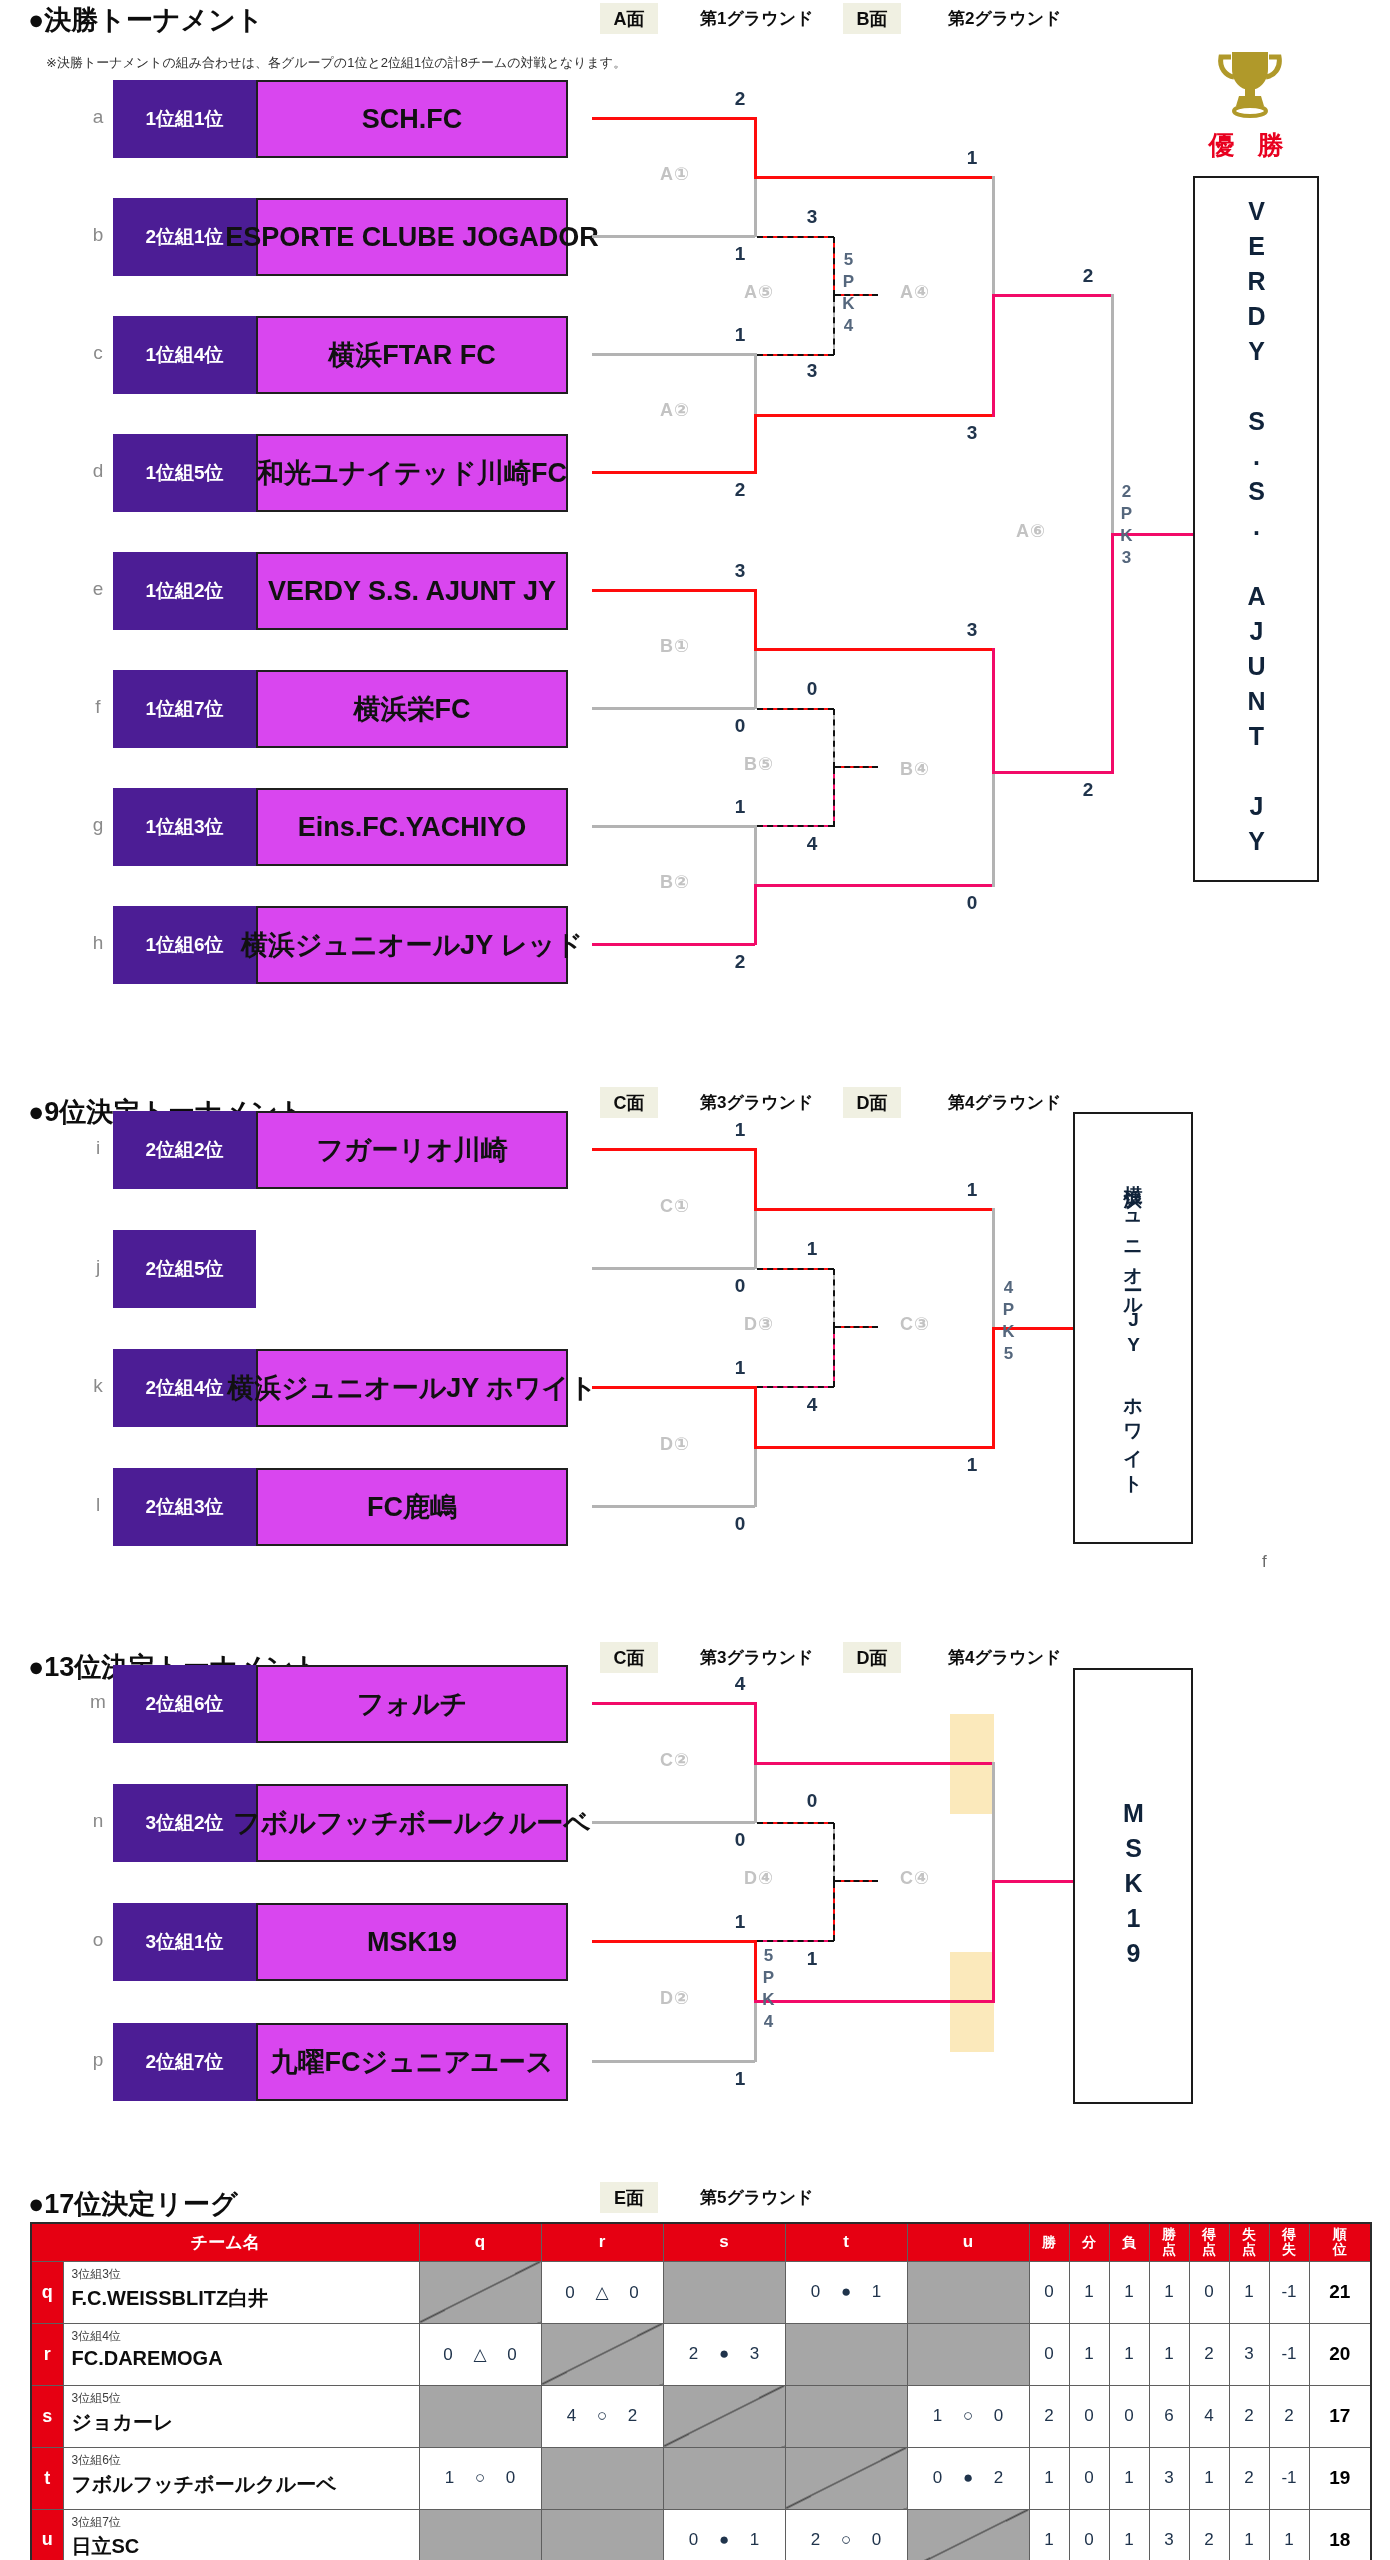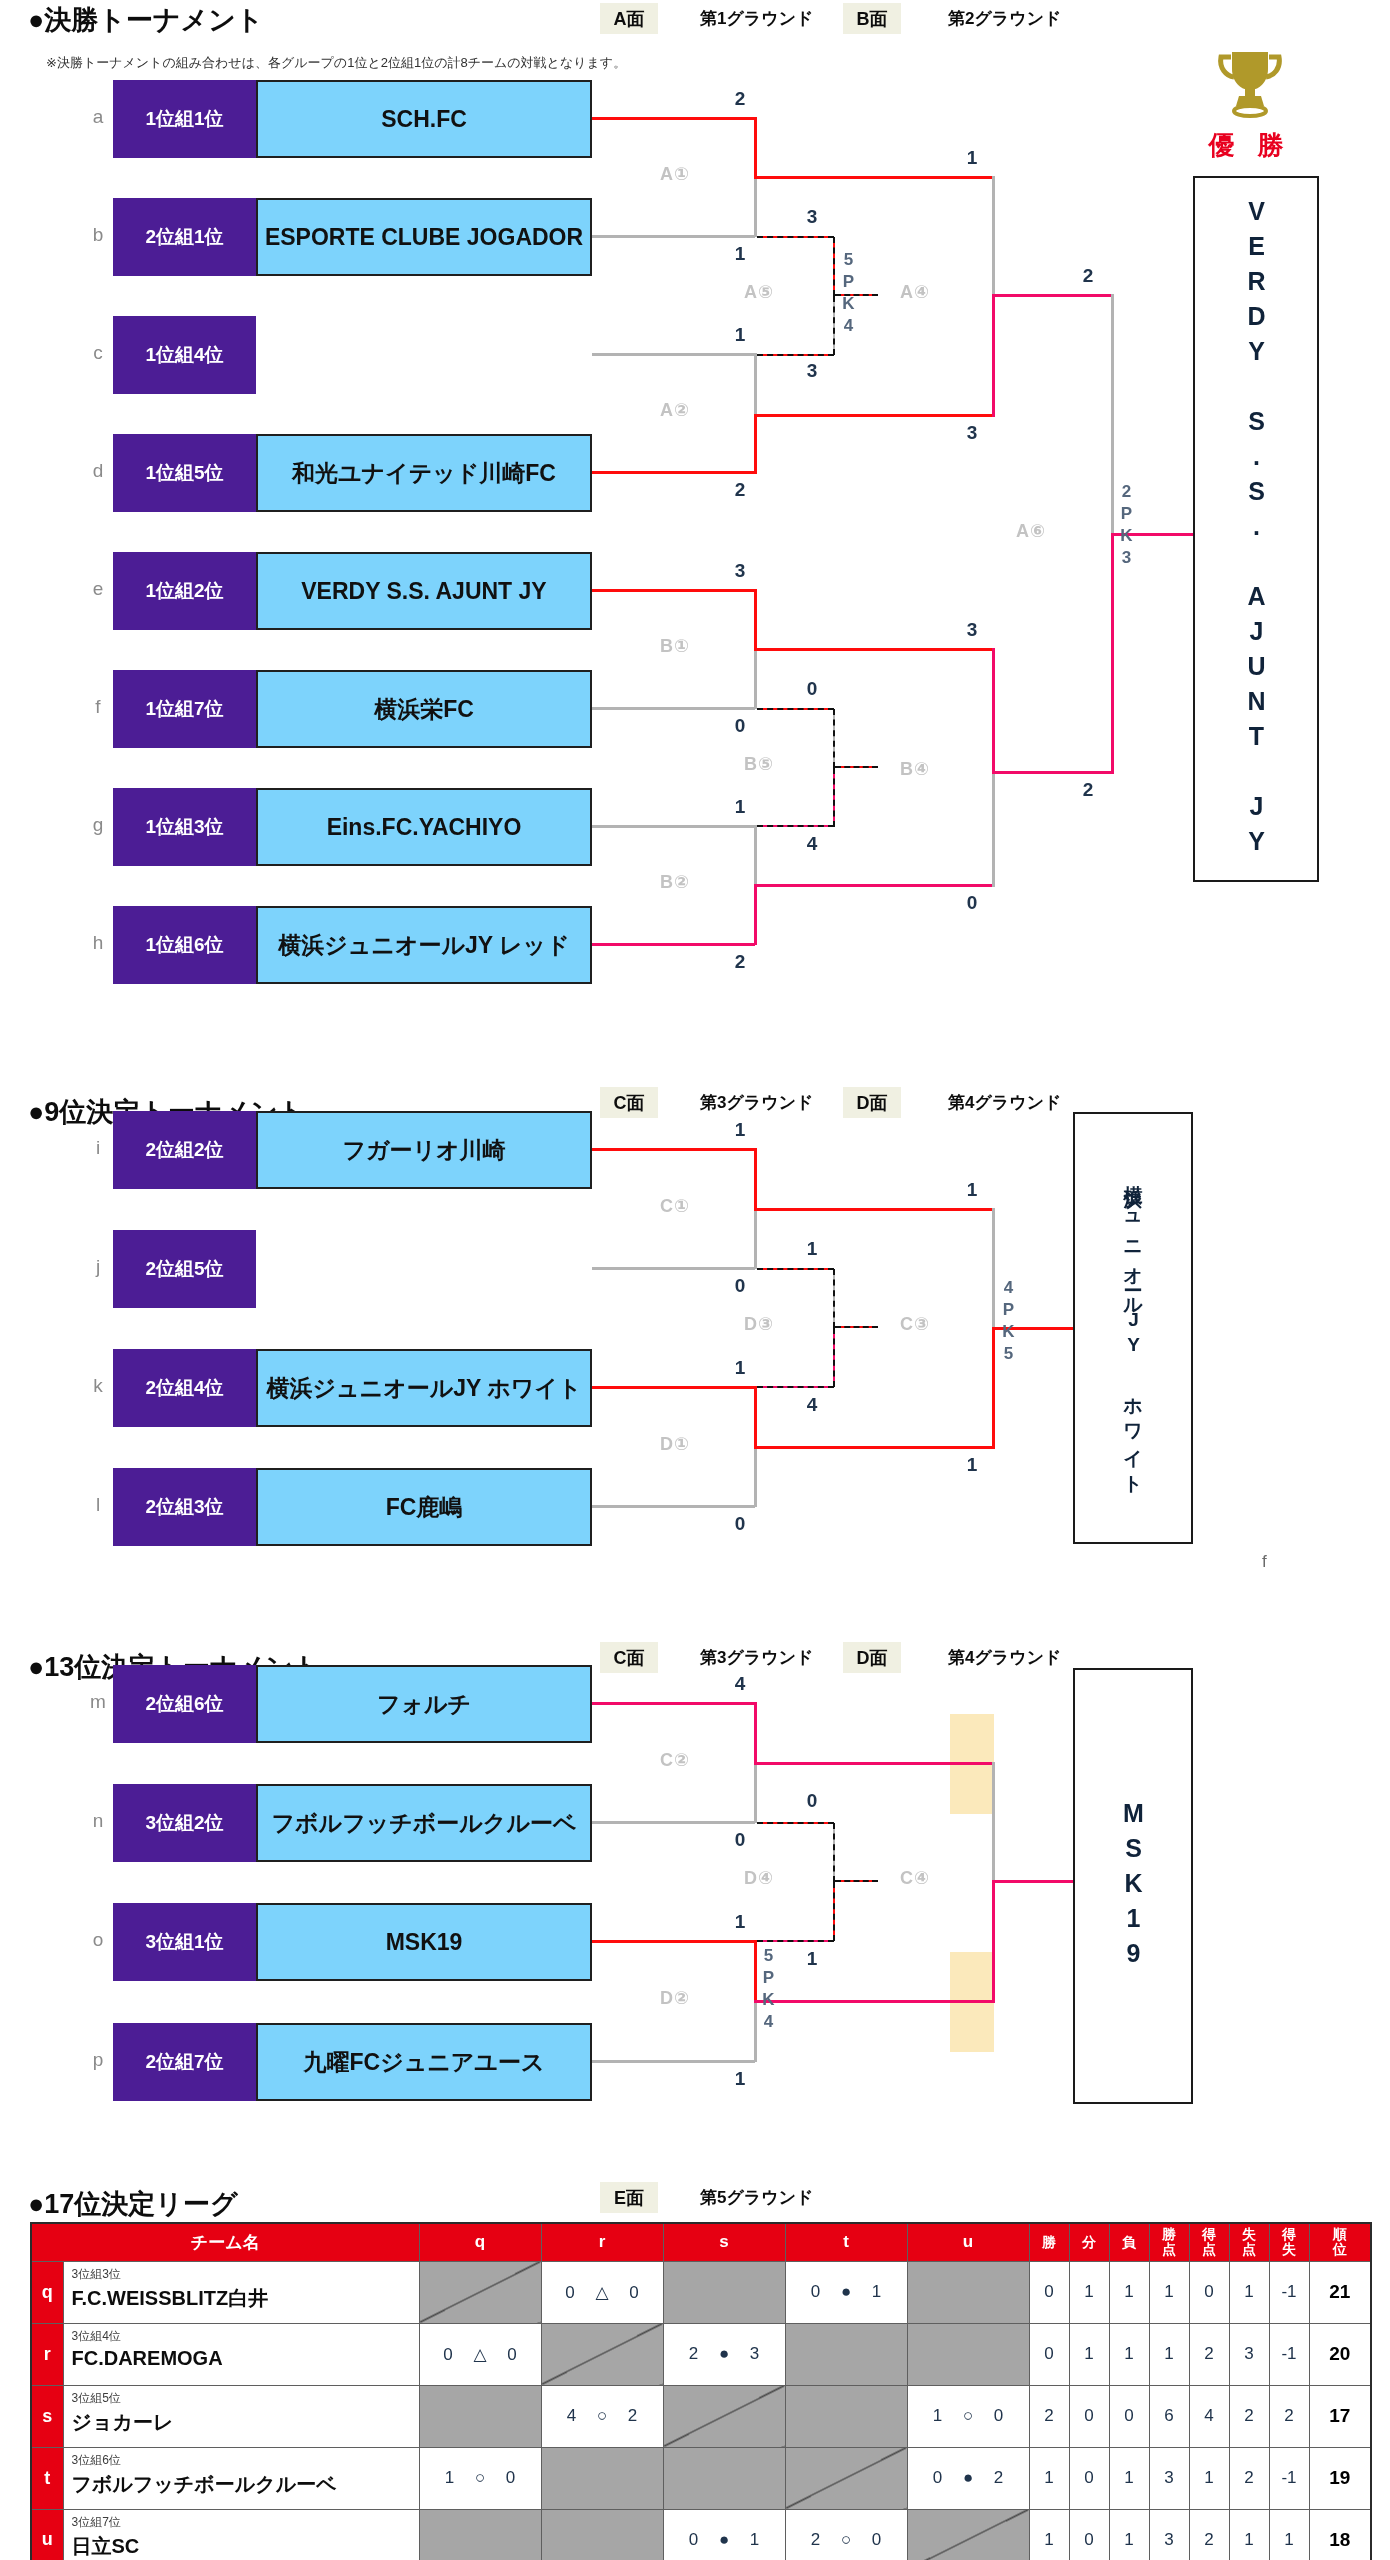--- a/index.html
+++ b/index.html
@@ -5,21 +5,21 @@
   html,body{margin:0;padding:0;background:#fff}
   body{width:1390px;height:2560px;overflow:hidden;font-family:"Liberation Sans","DejaVu Sans",sans-serif;color:#111}
   #stage{position:relative;width:1390px;height:2560px;overflow:hidden;background:#fff}
   .abs{position:absolute}
   .sect-title{position:absolute;font-size:27px;font-weight:bold;color:#0d0d0d;white-space:nowrap}
   .note{position:absolute;font-size:13px;color:#303030;white-space:nowrap}
   .badge{position:absolute;width:58px;height:31px;background:#f0f0e2;display:flex;align-items:center;justify-content:center;font-weight:bold;font-size:18px;color:#0d0d0d}
   .ground{position:absolute;height:31px;display:flex;align-items:center;font-weight:bold;font-size:17px;color:#0d0d0d;white-space:nowrap}
   .tl{position:absolute;width:28px;text-align:center;font-size:19px;color:#8a8a8a}
   .seed{position:absolute;width:143px;height:78px;background:#4c1d95;color:#fff;font-weight:bold;font-size:19px;display:flex;align-items:center;justify-content:center;white-space:nowrap}
-  .tname{position:absolute;width:336px;height:78px;background:#7dd3fc;border:2px solid #1f1f1f;box-sizing:border-box;display:flex;align-items:center;justify-content:center;font-weight:bold;font-size:23px;white-space:nowrap}
+  .tname{position:absolute;width:312px;height:78px;background:#d946ef;border:2px solid #1f1f1f;box-sizing:border-box;display:flex;align-items:center;justify-content:center;font-weight:bold;font-size:27px;white-space:nowrap}
   i.hl{position:absolute;height:3px;display:block}
   i.vl{position:absolute;width:3px;display:block}
   i.hd{position:absolute;height:0;border-top:2px dashed;display:block}
   i.vd{position:absolute;width:0;border-left:2px dashed;display:block}
   .r{background:#ff0c0c;border-color:#ff0c0c}
   .p{background:#f20a68;border-color:#f20a68}
   .g{background:#b3b3b3;border-color:#c4c4c4}
   .sc{position:absolute;width:28px;text-align:center;font-weight:bold;font-size:19px;color:#20344c}
   .ml{position:absolute;font-weight:bold;font-size:18px;color:#c3c3c3;letter-spacing:1px;white-space:nowrap}
   .pk{position:absolute;writing-mode:vertical-rl;text-orientation:upright;font-weight:bold;font-size:17px;color:#55677d;letter-spacing:3px}
@@ -60,20 +60,21 @@
   <div class="ground" style="left:948px;top:3px">第2グラウンド</div>
 
   <span class="tl" style="left:84px;top:106px">a</span>
   <div class="seed" style="left:113px;top:80px">1位組1位</div>
   <div class="tname" style="left:256px;top:80px">SCH.FC</div>
   <span class="tl" style="left:84px;top:224px">b</span>
   <div class="seed" style="left:113px;top:198px">2位組1位</div>
   <div class="tname" style="left:256px;top:198px">ESPORTE CLUBE JOGADOR</div>
   <span class="tl" style="left:84px;top:342px">c</span>
   <div class="seed" style="left:113px;top:316px">1位組4位</div>
+  <div class="tname" style="left:256px;top:316px">横浜FTAR FC</div>
   <span class="tl" style="left:84px;top:460px">d</span>
   <div class="seed" style="left:113px;top:434px">1位組5位</div>
   <div class="tname" style="left:256px;top:434px">和光ユナイテッド川崎FC</div>
   <span class="tl" style="left:84px;top:578px">e</span>
   <div class="seed" style="left:113px;top:552px">1位組2位</div>
   <div class="tname" style="left:256px;top:552px">VERDY S.S. AJUNT JY</div>
   <span class="tl" style="left:84px;top:696px">f</span>
   <div class="seed" style="left:113px;top:670px">1位組7位</div>
   <div class="tname" style="left:256px;top:670px">横浜栄FC</div>
   <span class="tl" style="left:84px;top:814px">g</span>

